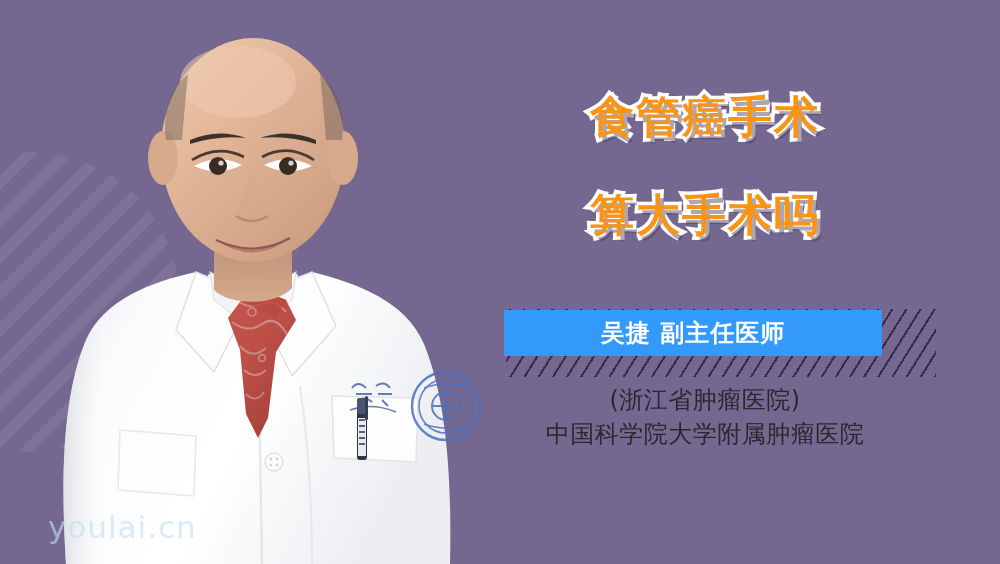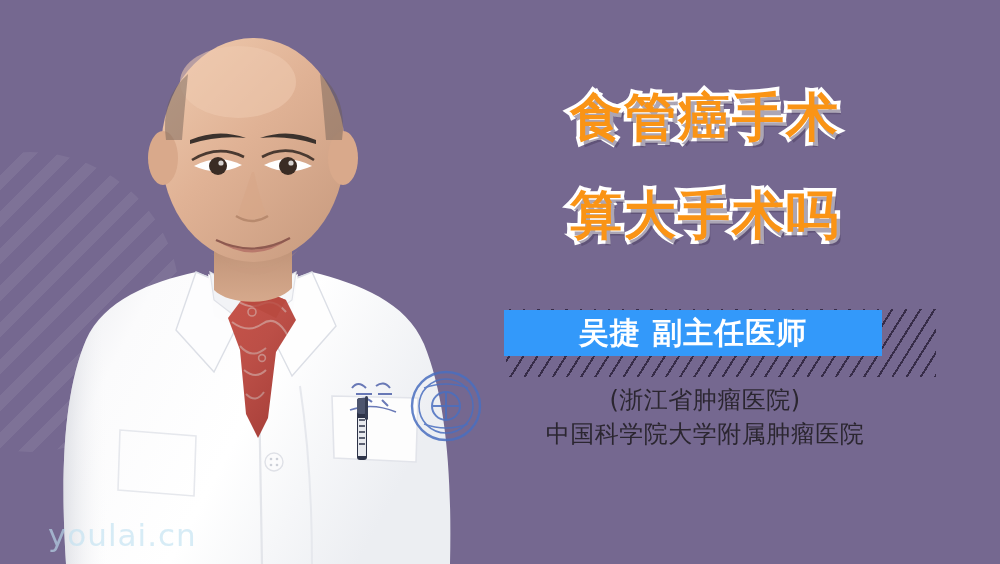--- a/index.html
+++ b/index.html
@@ -54,34 +54,33 @@
   .watermark {
     position: absolute;
     left: 48px;
     top: 509px;
     font-family: "DejaVu Sans", "Liberation Sans", sans-serif;
     font-size: 31px;
     letter-spacing: 1px;
     color: rgba(190, 225, 240, 0.62);
     font-weight: 400;
     white-space: nowrap;
-    margin-top: 8px;
   }
 
   
   .title-block {
     position: absolute;
     left: 470px;
     top: 68px;
     width: 470px;
     text-align: center;
   }
   .title-line {
     font-family: "DejaVu Sans", "Liberation Sans", sans-serif;
-    font-size: 52px;
+    font-size: 44px;
     line-height: 98px;
     font-weight: bold;
     color: #FA9415;
     letter-spacing: 2px;
     white-space: nowrap;
     -webkit-text-stroke: 7px #ffffff;
     paint-order: stroke fill;
     text-shadow:
       4px 5px 0 rgba(70, 58, 92, 0.45);
   }
@@ -114,21 +113,21 @@
     top: 5px;
     width: 378px;
     height: 46px;
     background: #3399FA;
     display: flex;
     align-items: center;
     justify-content: center;
   }
   .banner-text {
     font-family: "DejaVu Sans", "Liberation Sans", sans-serif;
-    font-size: 30px;
+    font-size: 24px;
     font-weight: bold;
     color: #ffffff;
     letter-spacing: 1px;
     white-space: nowrap;
   }
 
   
   .affiliation {
     position: absolute;
     left: 470px;

